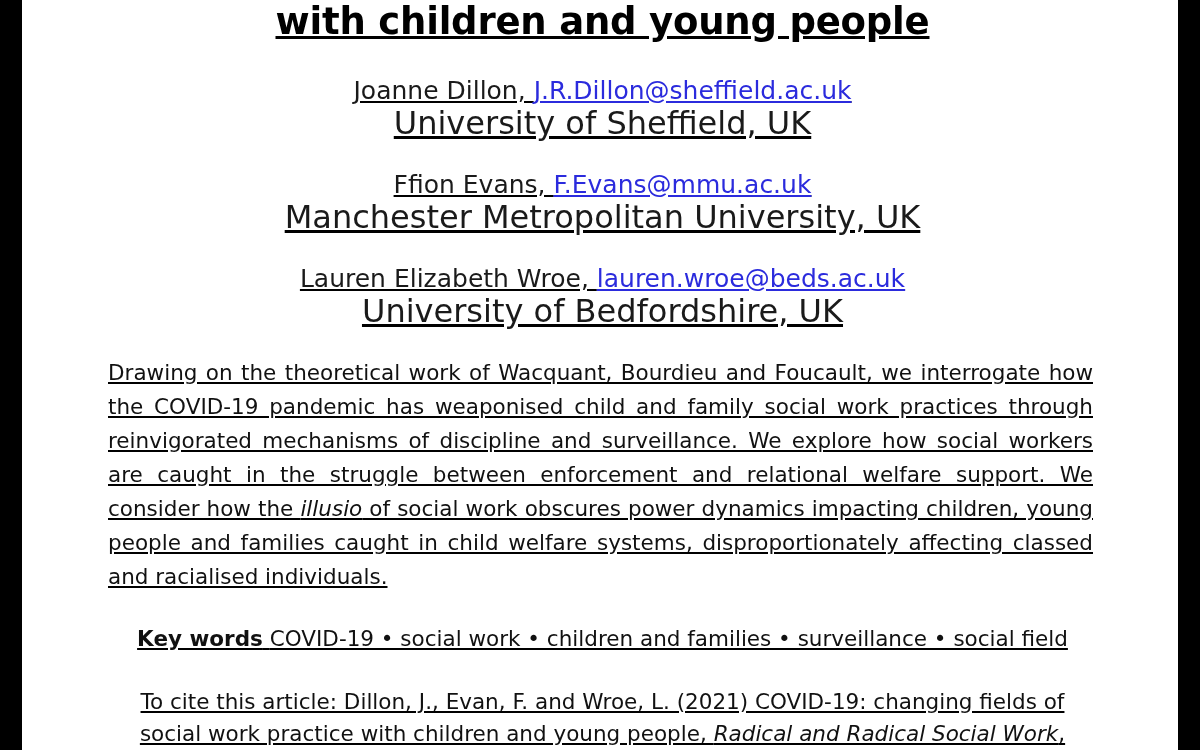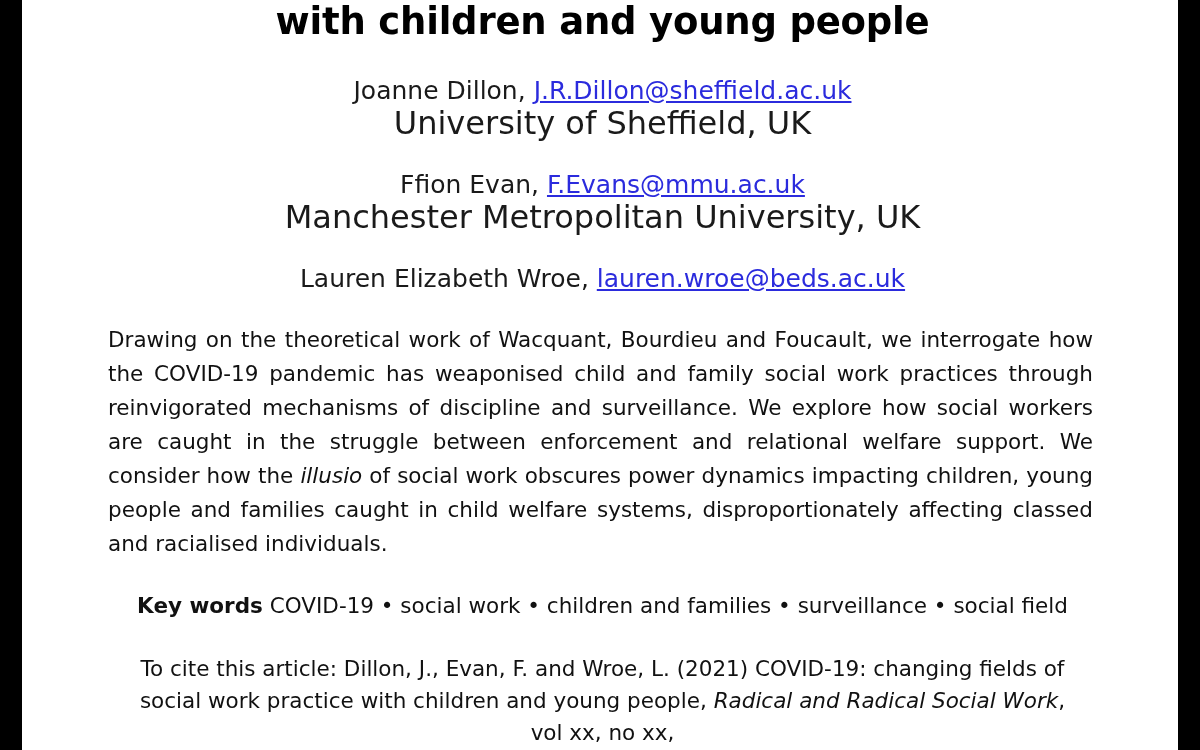--- a/index.html
+++ b/index.html
@@ -33,20 +33,21 @@
   }
   .edge-bar.left { left: 0; }
   .edge-bar.right { right: 0; }
 
   .content {
     position: absolute;
     left: 22px;
     top: 0;
     width: 1161px;
     height: 750px;
+    text-decoration: underline;
   }
 
   .title {
     text-align: center;
     font-size: 37px;
     font-weight: bold;
     letter-spacing: -0.2px;
     line-height: 44px;
     margin: 0;
     padding-top: 0px;
@@ -122,29 +123,30 @@
 
       <div class="author-block">
         <div class="author-line">
           <span>Joanne Dillon, </span><a class="email" href="#">J.R.Dillon@sheffield.ac.uk</a>
         </div>
         <div class="affil-line">University of Sheffield, UK</div>
       </div>
 
       <div class="author-block">
         <div class="author-line">
-          <span>Ffion Evan, </span><a class="email" href="#">F.Evans@mmu.ac.uk</a>
+          <span>Ffion Evans, </span><a class="email" href="#">F.Evans@mmu.ac.uk</a>
         </div>
         <div class="affil-line">Manchester Metropolitan University, UK</div>
       </div>
 
       <div class="author-block">
         <div class="author-line">
           <span>Lauren Elizabeth Wroe, </span><a class="email" href="#">lauren.wroe@beds.ac.uk</a>
         </div>
+        <div class="affil-line">University of Bedfordshire, UK</div>
       </div>
 
     </div>
 
     <div class="abstract">
       <span>Drawing on the theoretical work of Wacquant, Bourdieu and Foucault, we interrogate how the COVID-19 pandemic has weaponised child and family social work practices through reinvigorated mechanisms of discipline and surveillance. We explore how social workers are caught in the struggle between enforcement and relational welfare support. We consider how the </span><i>illusio</i><span> of social work obscures power dynamics impacting children, young people and families caught in child welfare systems, disproportionately affecting classed and racialised individuals.</span>
     </div>
 
     <div class="keywords">
       <span class="kw-label">Key words</span>

